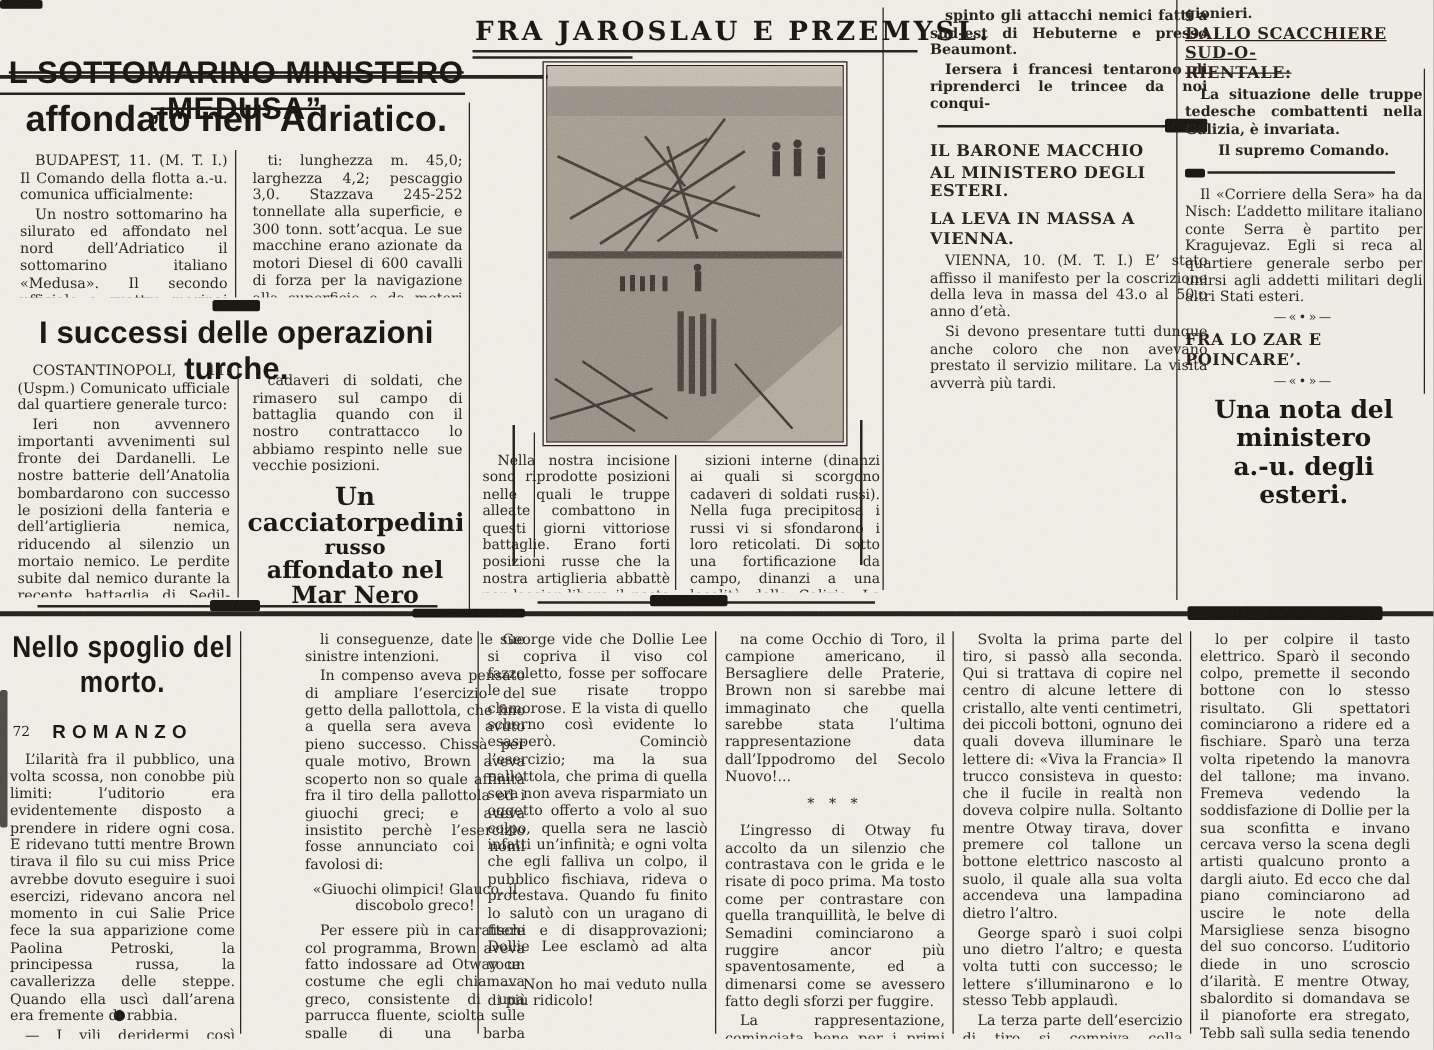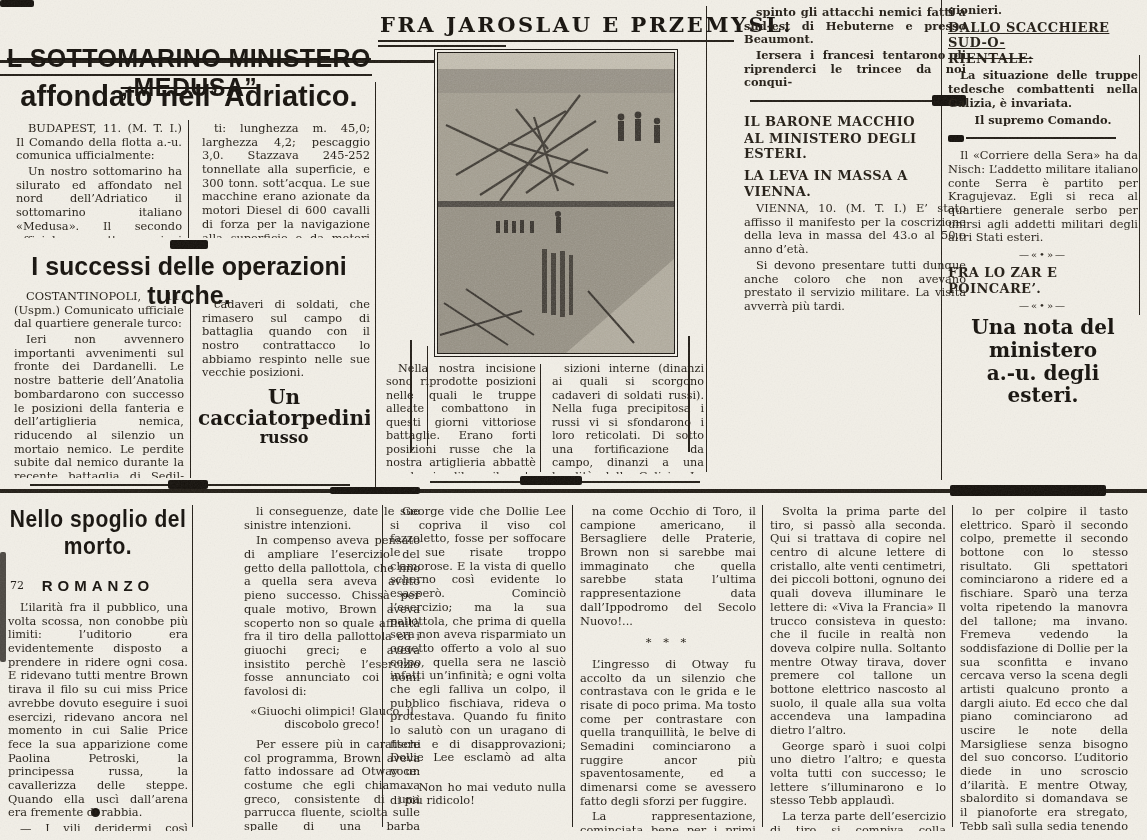--- a/index.html
+++ b/index.html
@@ -61,20 +61,21 @@
     <div class="abs body-col" style="left:10px;top:290px;width:174px;height:188px;">
         <p>COSTANTINOPOLI, 11. (Uspm.) Comunicato ufficiale dal quartiere generale turco:</p>
         <p>Ieri non avvennero importanti avvenimenti sul fronte dei Dardanelli. Le nostre batterie dell’Anatolia bombardarono con successo le posizioni della fanteria e dell’artiglieria nemica, riducendo al silenzio un mortaio nemico. Le perdite subite dal nemico durante la recente battaglia di Sedil-Bahr vengono stimate a più di 15 mila uomini.</p>
       </div>
     <div class="abs" style="left:198px;top:298px;width:172px;height:190px;overflow:hidden;">
       <div class="body-col">
           <p>cadaveri di soldati, che rimasero sul campo di battaglia quando con il nostro contrattacco lo abbiamo respinto nelle sue vecchie posizioni.</p>
         </div>
       <div class="serif-head center" style="font-size:20px;line-height:1.05;margin:5px 0 1px;">Un cacciatorpediniere</div>
       <div class="serif-head center" style="font-size:16px;line-height:1.05;">russo</div>
+      <div class="serif-head center" style="font-size:19px;line-height:1.05;margin-bottom:3px;">affondato nel Mar Nero</div>
 
     </div>
     <div class="abs rule" style="left:30px;top:484px;width:320px;height:2px;"></div>
     <div class="abs blot" style="left:168px;top:480px;width:40px;height:9px;"></div>
   </section>
 
   <section>
     <div class="abs serif-head" style="left:380px;top:12px;width:352px;font-size:21px;letter-spacing:2.5px;text-align:center;white-space:nowrap;">FRA JAROSLAU E PRZEMYSL.</div>
     <div class="abs rule" style="left:378px;top:40px;width:356px;height:2px;"></div>
     <div class="abs rule" style="left:378px;top:45px;width:128px;height:2px;"></div>

